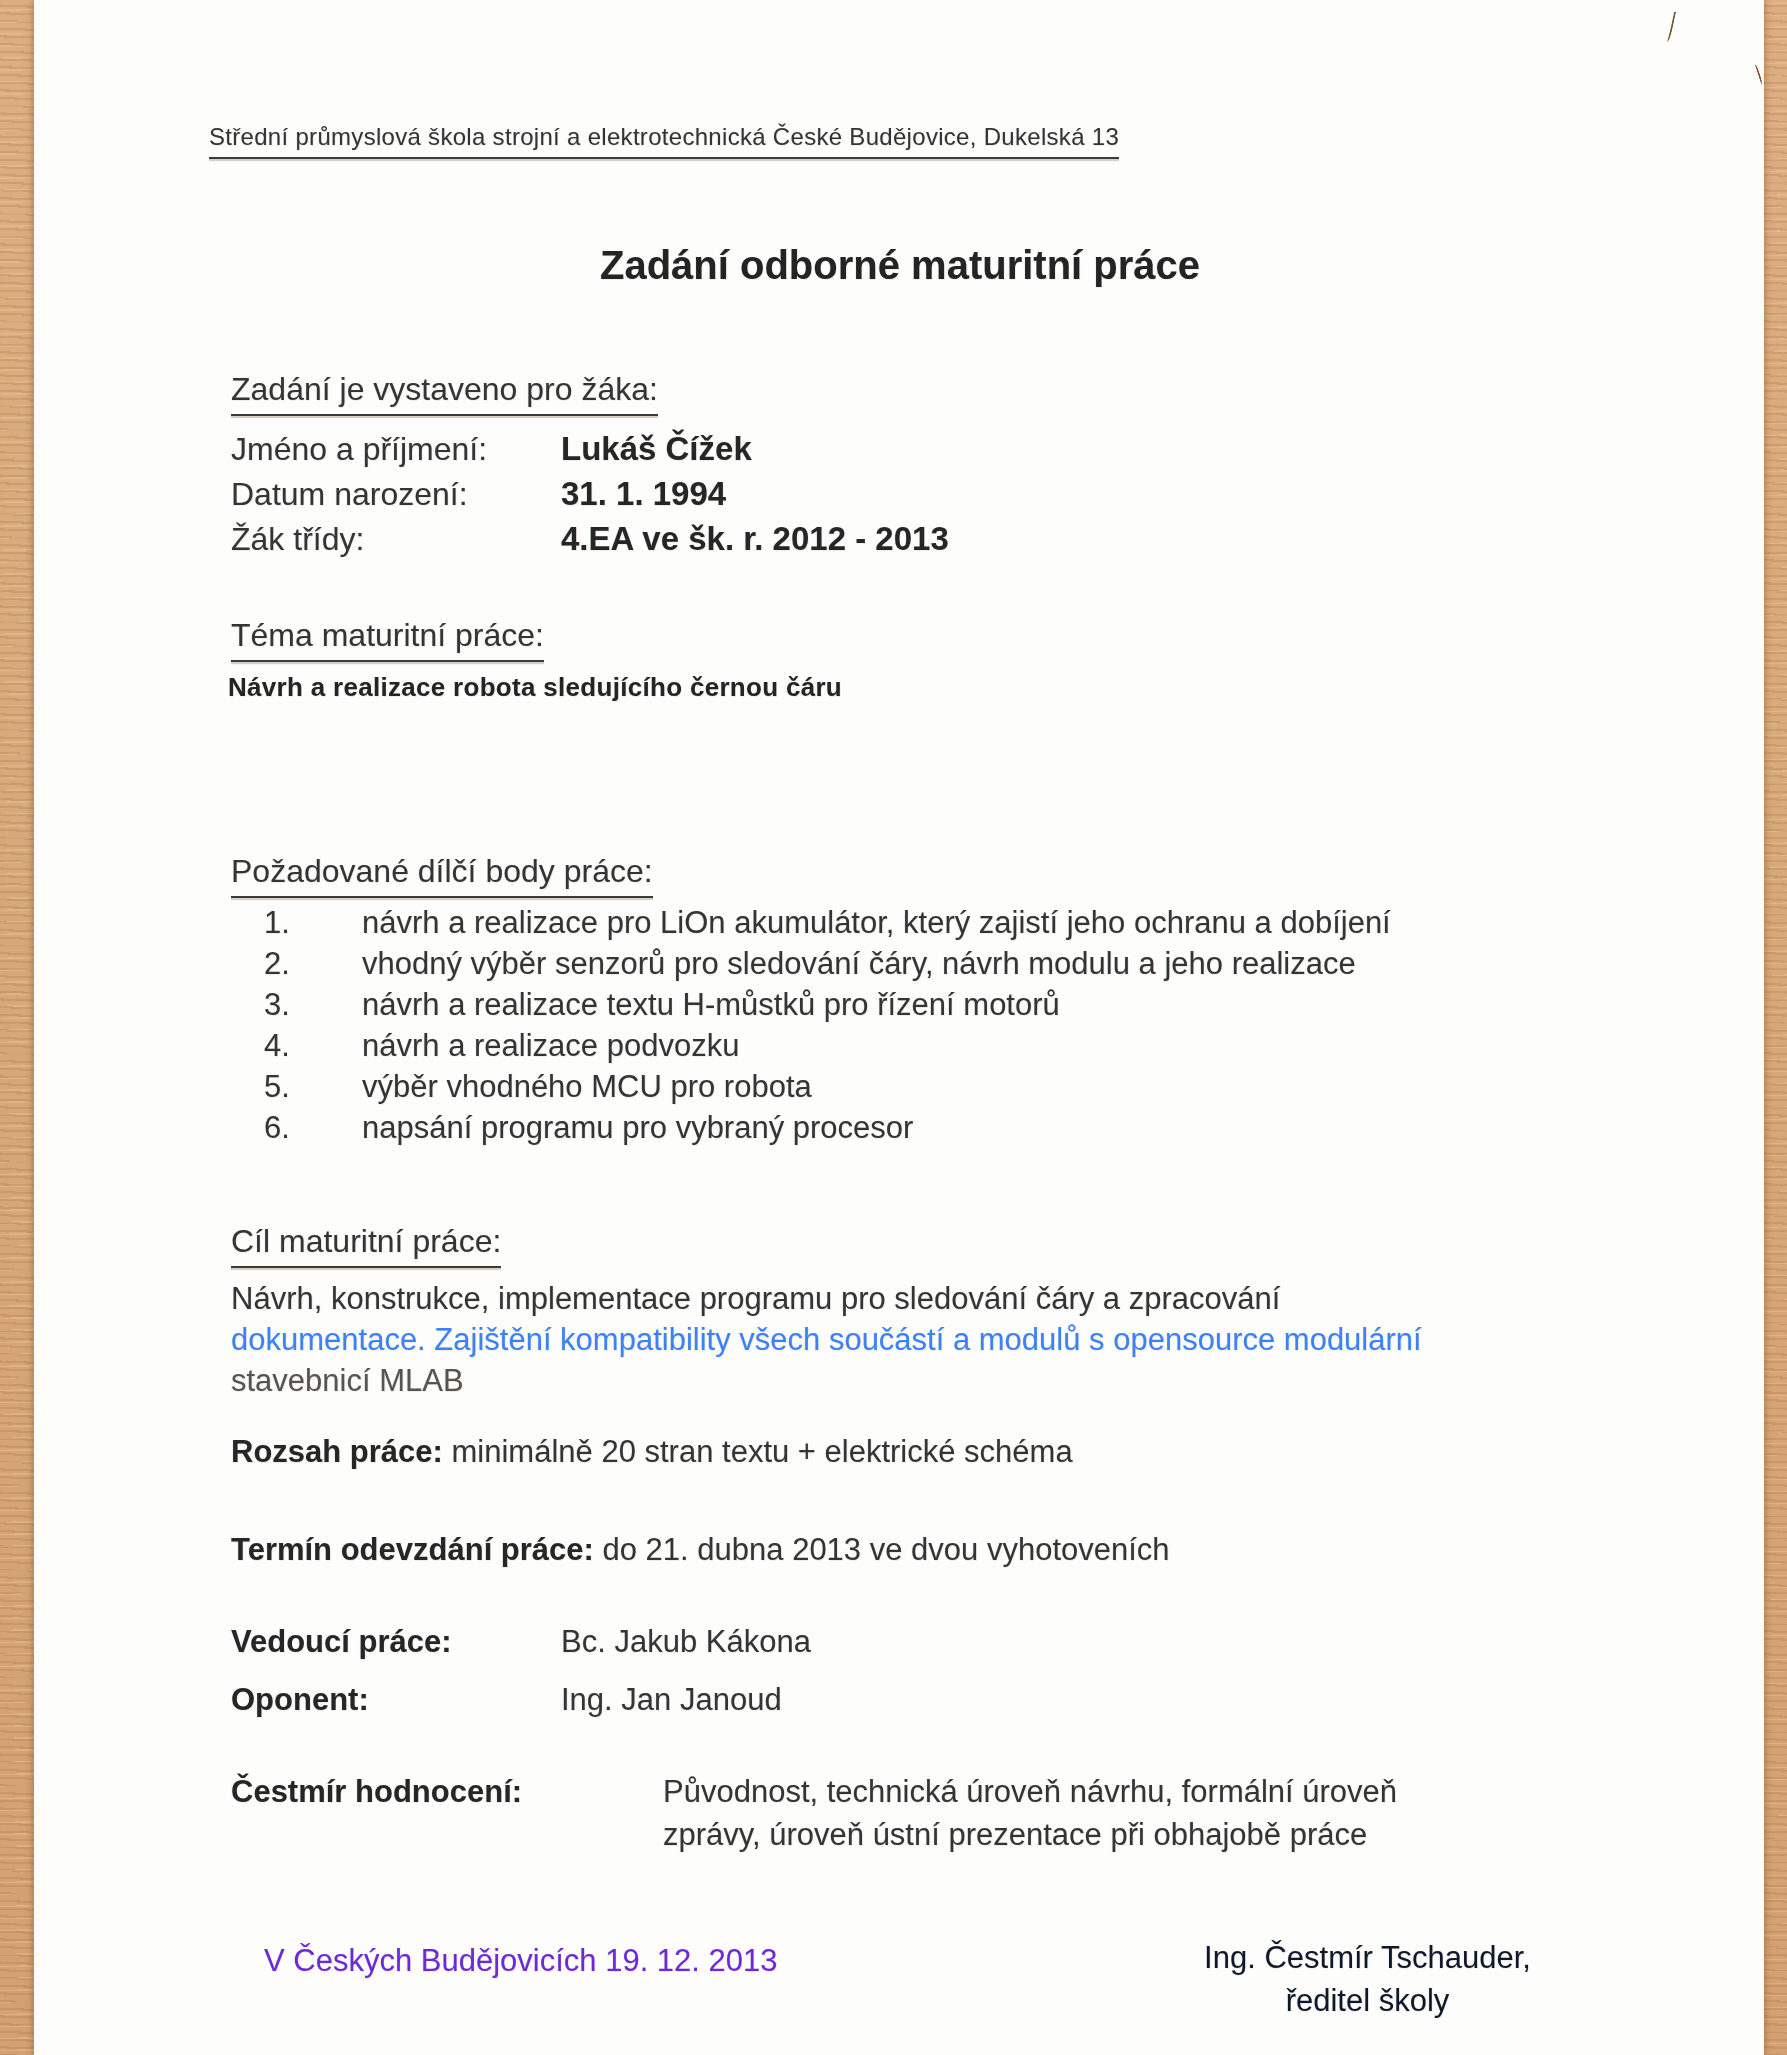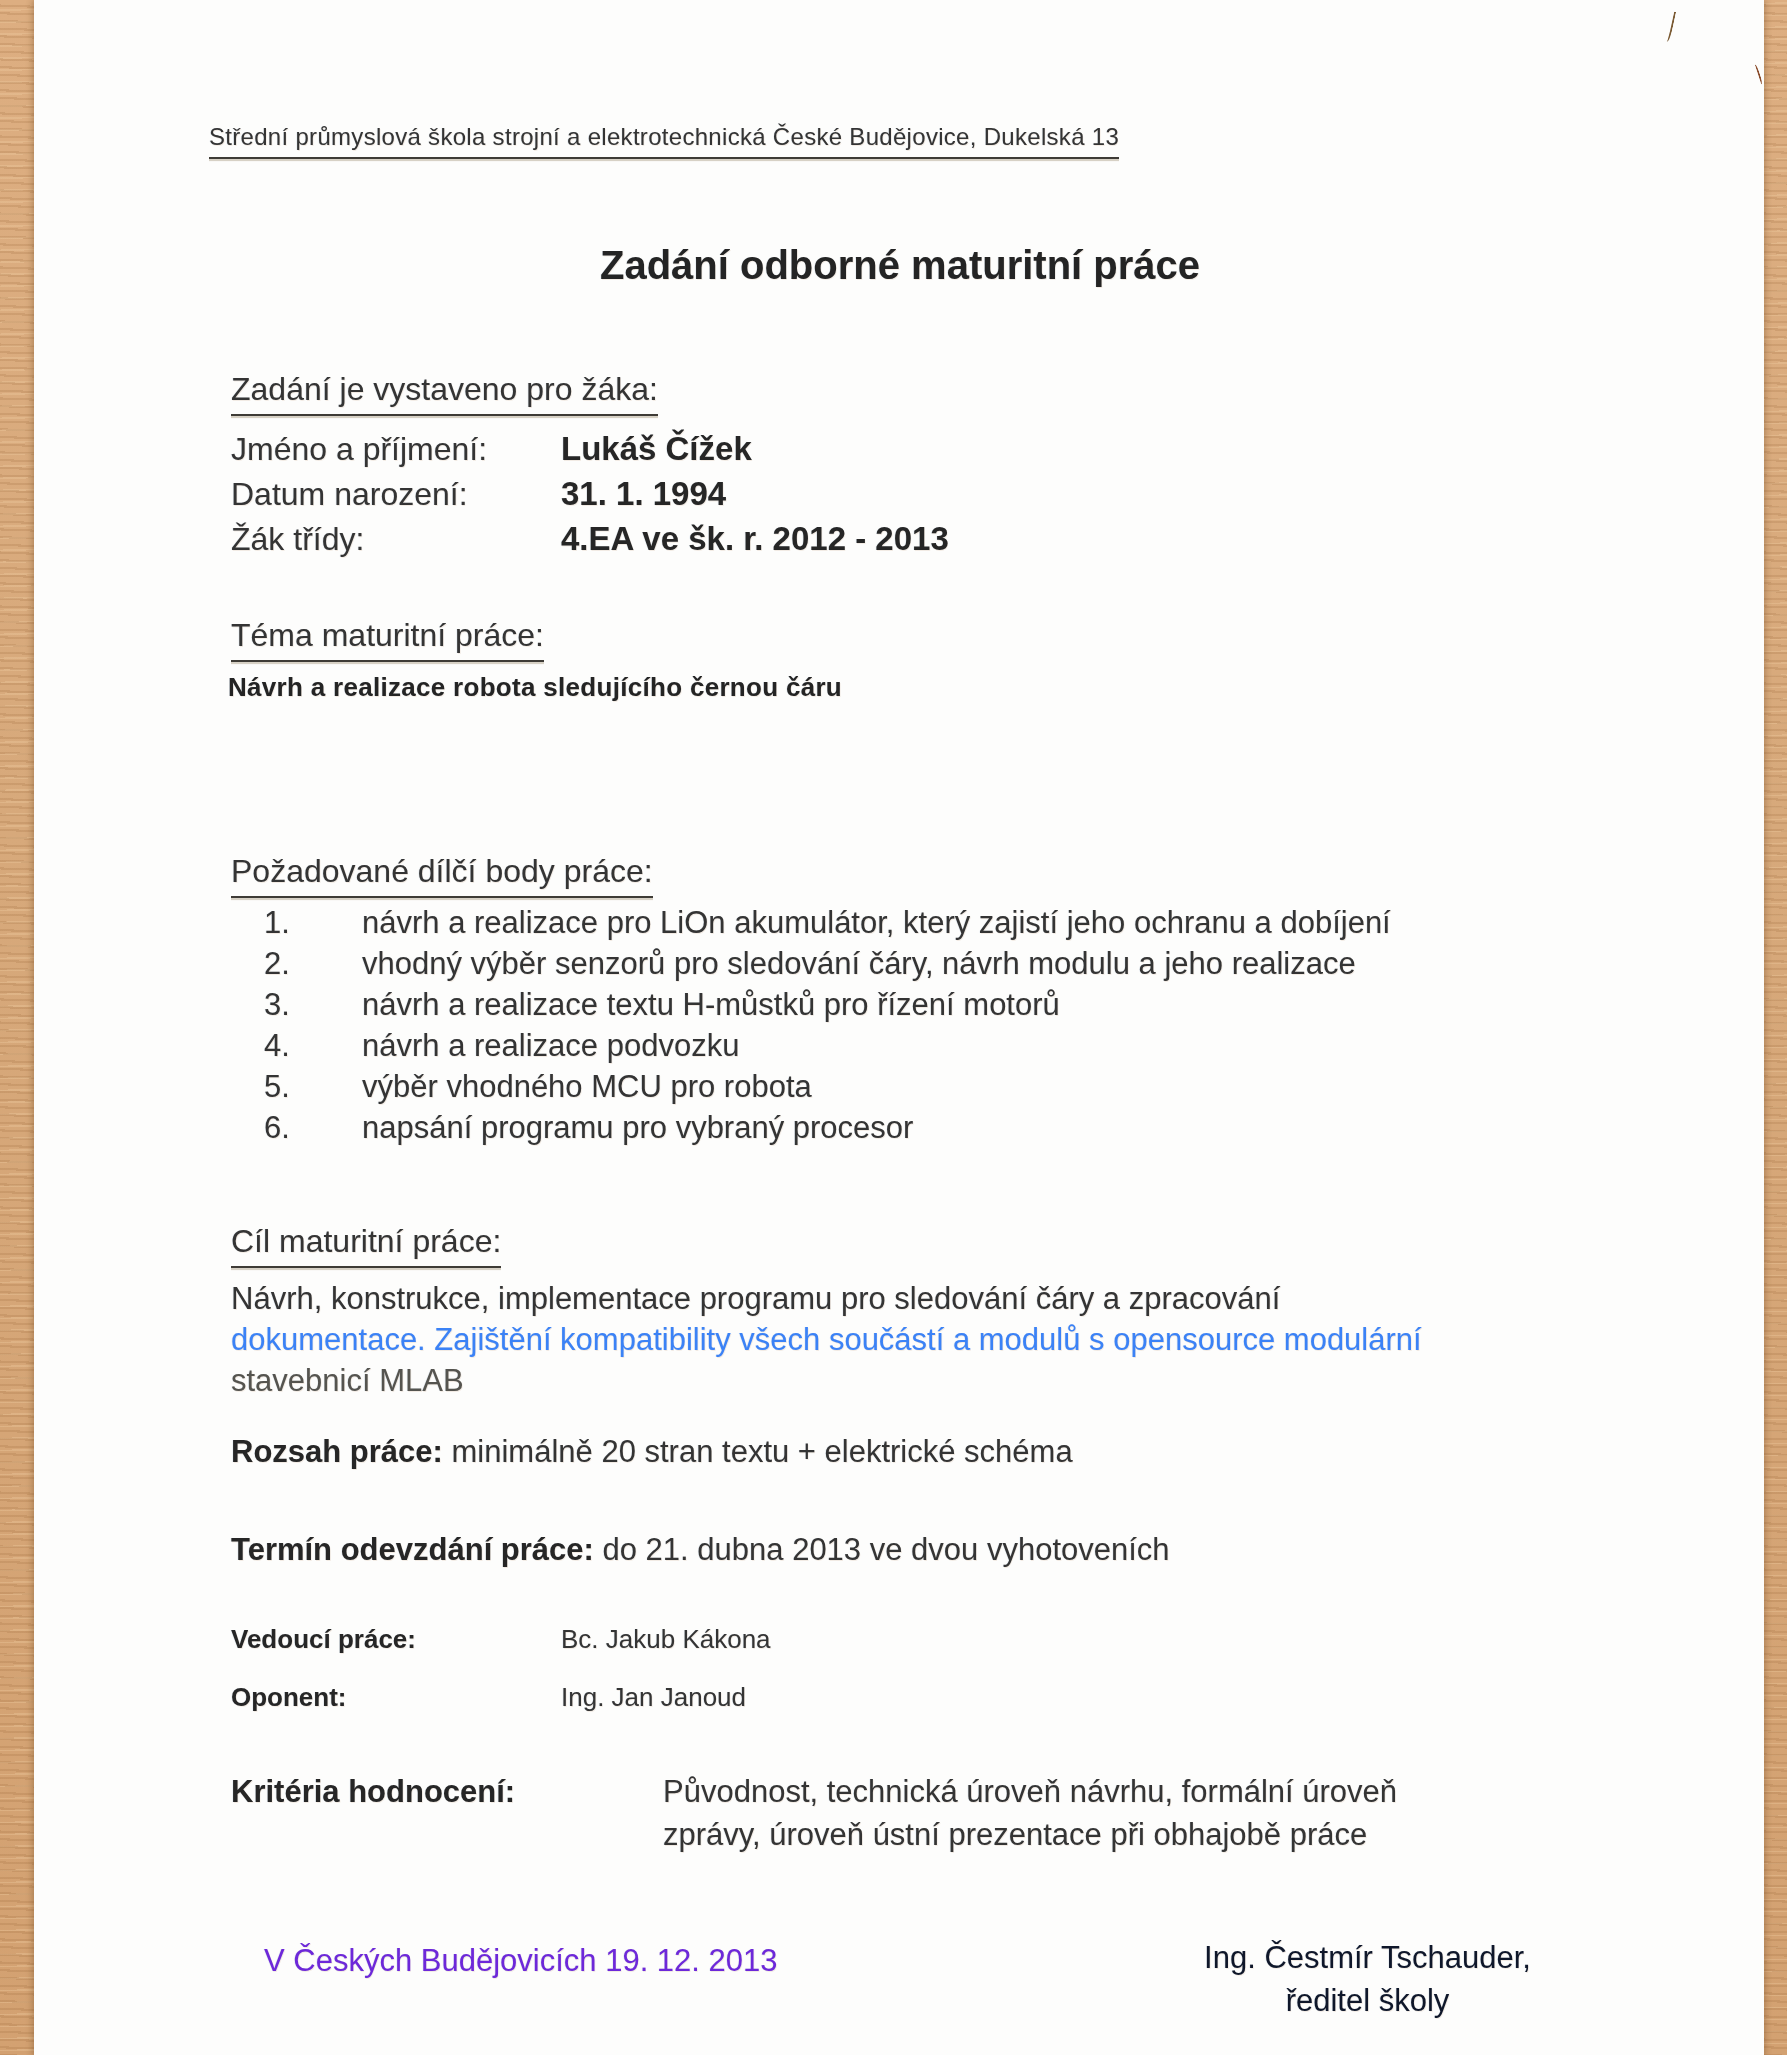--- a/index.html
+++ b/index.html
@@ -86,21 +86,21 @@
   .goal-heading { top: 1223px; left: 197px; }
   .goal-text { top: 1281px; left: 197px; width: 1432px; font-size: 31px; }
   .goal-text .line { height: 41px; }
   .goal-text .line:nth-child(2) { color: #3b82f6; }
   .goal-text .line:nth-child(3) { color: #55544f; }
 
   .inline-field { font-size: 31px; }
   .scope-row   { top: 1434px; left: 197px; }
   .deadline-row{ top: 1532px; left: 197px; }
 
-  .person-row { display: flex; font-size: 26px; }
+  .person-row { display: flex; font-size: 31px; }
   .person-label { width: 330px; }
   .supervisor-row { top: 1624px; left: 197px; }
   .opponent-row   { top: 1682px; left: 197px; }
 
   .criteria-row { top: 1774px; left: 197px; display: flex; font-size: 31px; }
   .criteria-label { width: 432px; }
   .criteria-value .line { height: 43px; }
 
   .place-date { top: 1943px; left: 230px; font-size: 31px; color: #6d28d9; }
 
@@ -211,21 +211,21 @@
     <span class="person-label bold">Vedoucí práce:</span>
     <span class="ink">Bc. Jakub Kákona</span>
   </div>
 
   <div class="abs person-row opponent-row">
     <span class="person-label bold">Oponent:</span>
     <span class="ink">Ing. Jan Janoud</span>
   </div>
 
   <div class="abs criteria-row">
-    <span class="criteria-label bold">Kritéria hodnocení:</span>
+    <span class="criteria-label bold">Čestmír hodnocení:</span>
     <span class="criteria-value ink">
       <span class="line" style="display:block">Původnost, technická úroveň návrhu, formální úroveň</span>
       <span class="line" style="display:block">zprávy, úroveň ústní prezentace při obhajobě práce</span>
     </span>
   </div>
 
   <div class="abs place-date">V Českých Budějovicích 19. 12. 2013</div>
 
   <div class="abs signature">
     <div class="sig-line">Ing. Čestmír Tschauder,</div>

